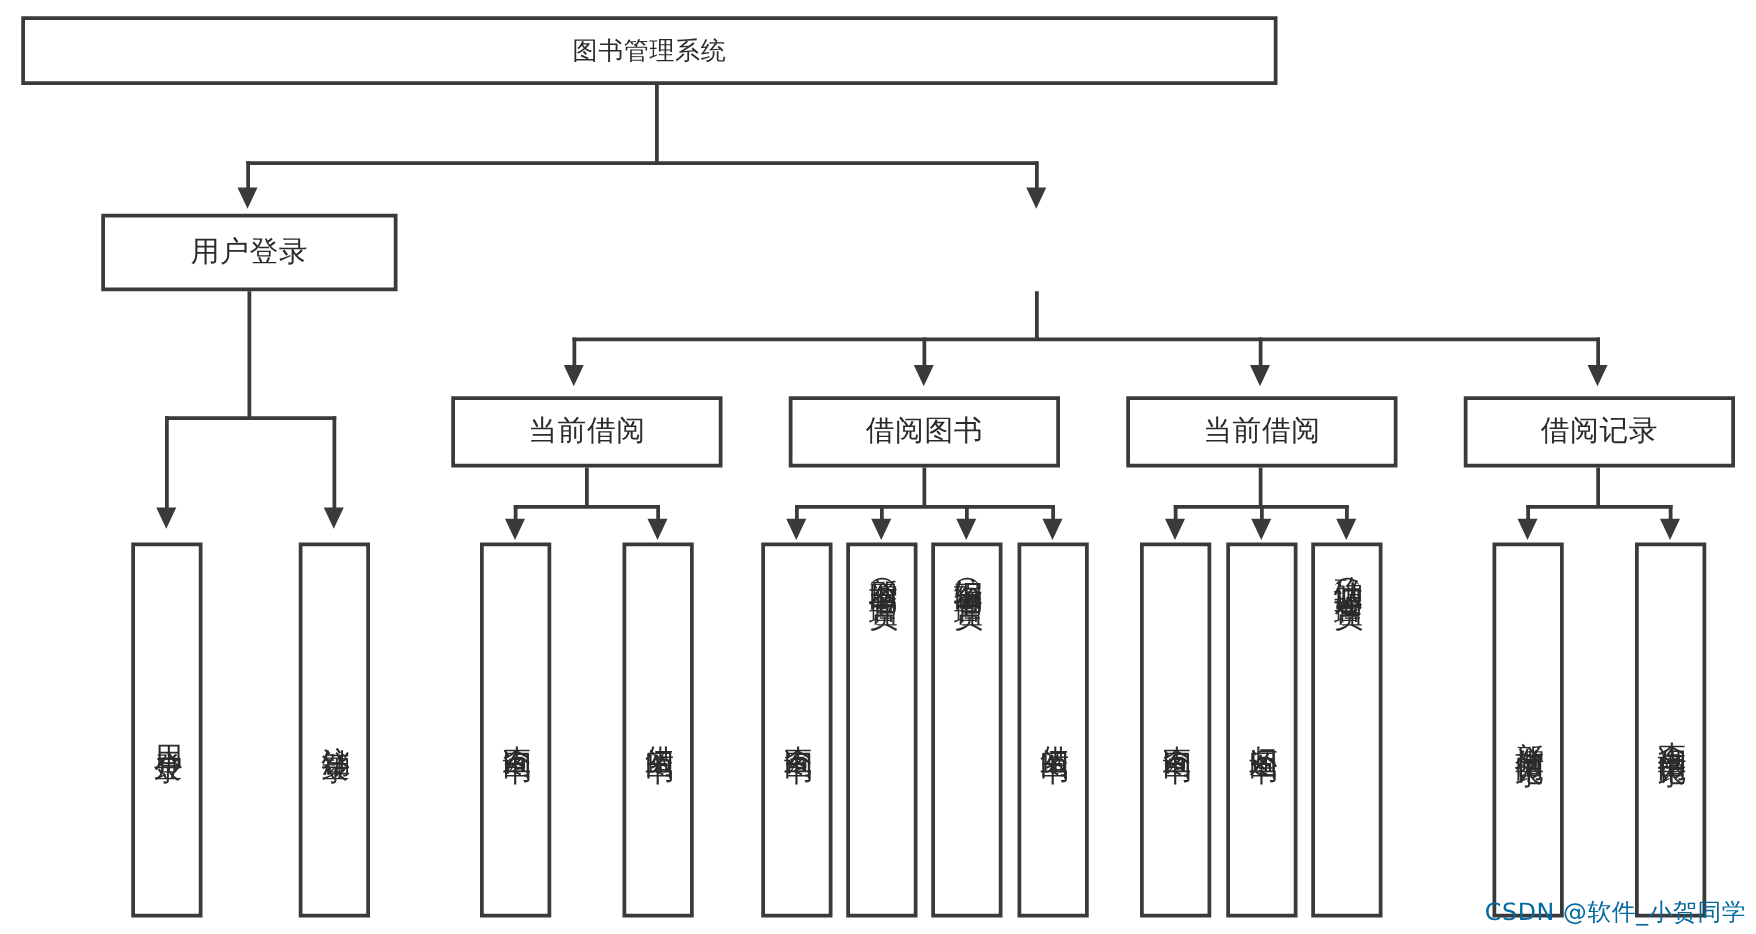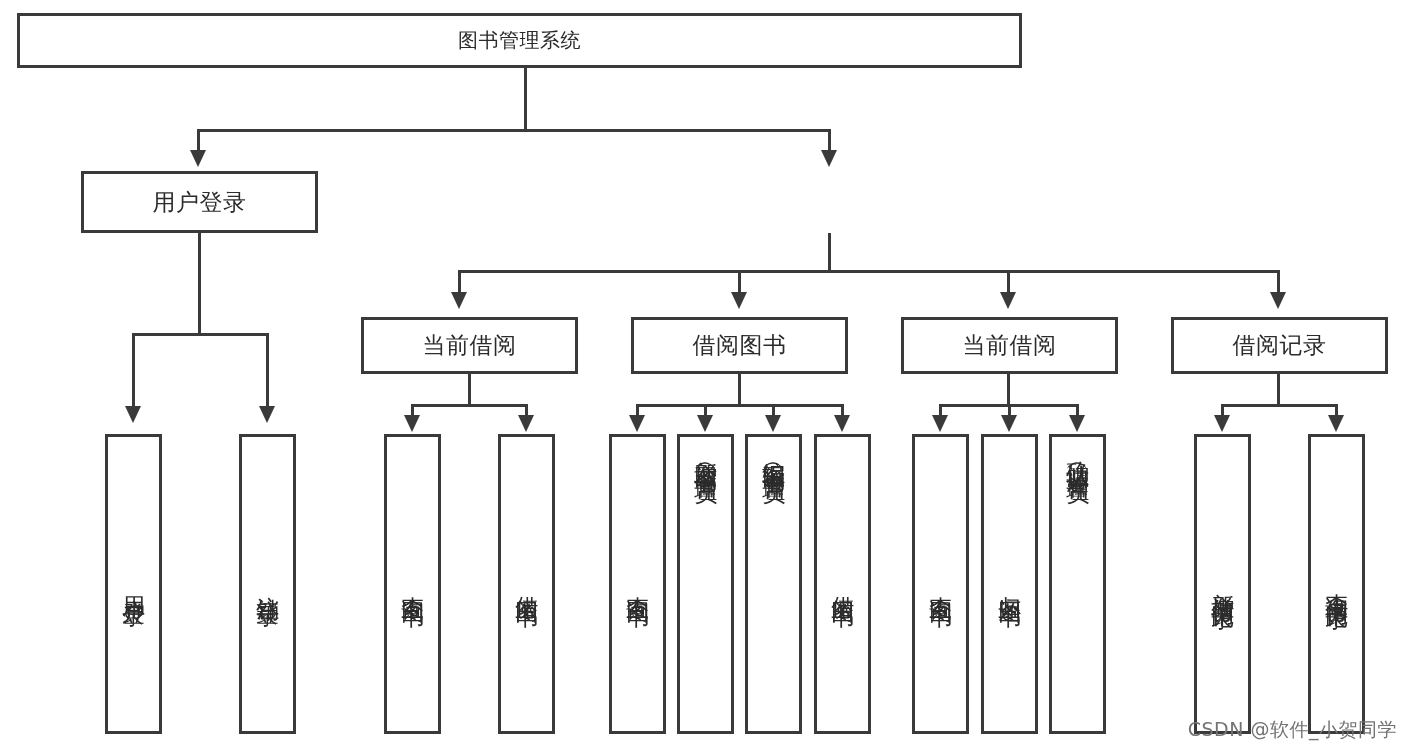--- a/index.html
+++ b/index.html
@@ -66,21 +66,21 @@
     border-left: 8px solid transparent;
     border-right: 8px solid transparent;
     border-top: 17px solid #3a3a3a;
   }
 
   
   #watermark {
     position: absolute;
     right: 8px;
     bottom: 4px;
-    color: #737373;
+    color: #0369a1;
     font-size: 19px;
     letter-spacing: 0.5px;
     white-space: nowrap;
     pointer-events: none;
   }
 </style>
 </head>
 <body>
 
 <div id="canvas">

